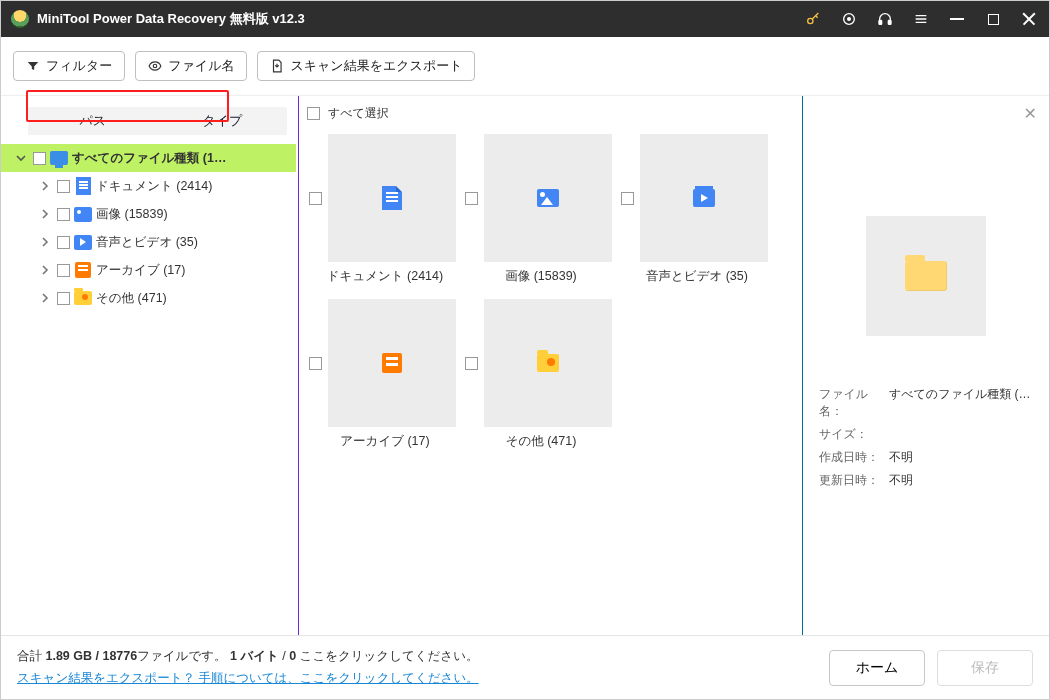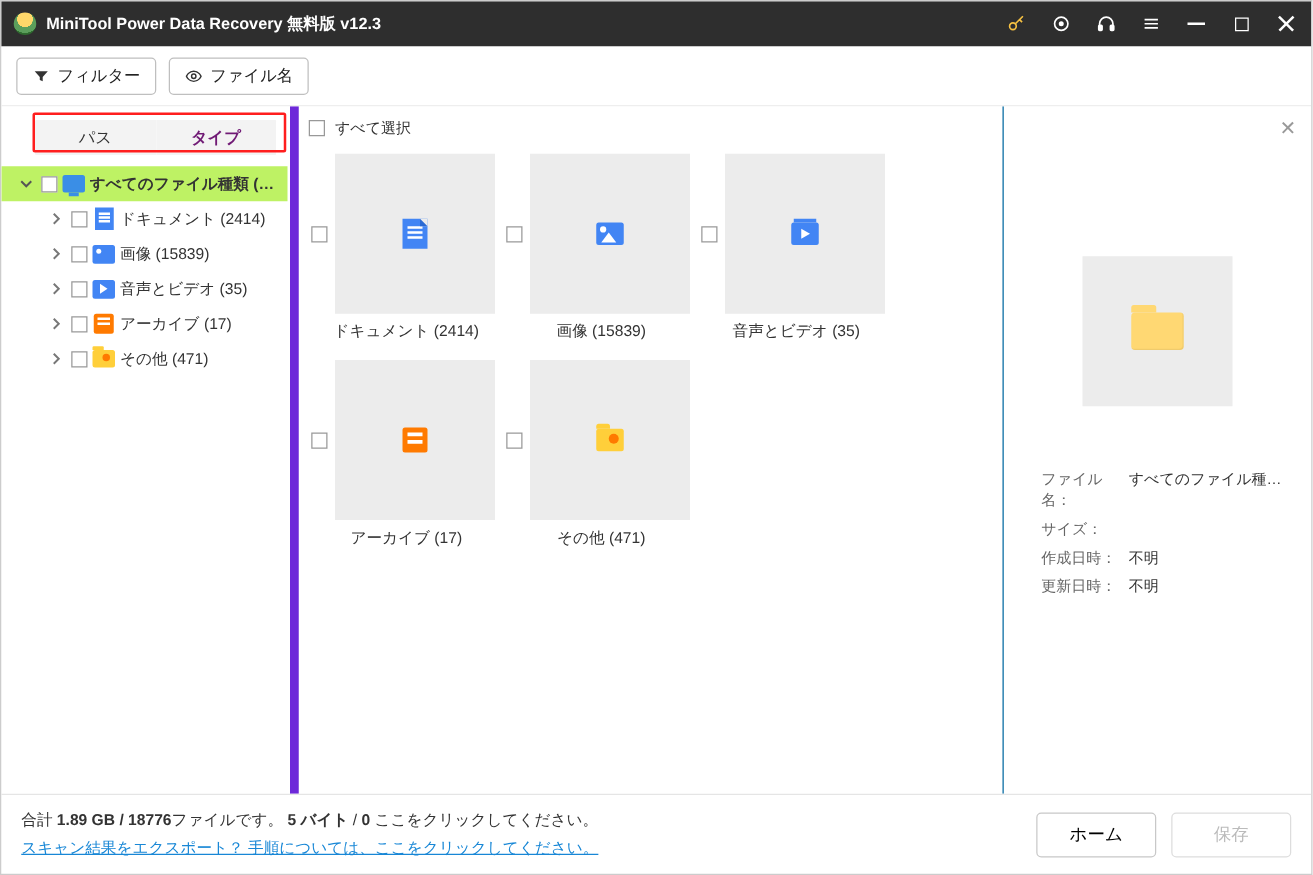--- a/index.html
+++ b/index.html
@@ -41,21 +41,21 @@
   .titlebar .ticon svg { width: 16px; height: 16px; }
   .titlebar .key svg { stroke: #f6c142; fill: none; }
   .titlebar .min-line { width:14px; height:2px; background:#fff; }
   .titlebar .square { width:11px; height:11px; border:1.5px solid #fff; }
   .titlebar .x-wrap { width:14px; height:14px; position:relative; }
   .titlebar .x-wrap .a { position:absolute; width:16px; height:1.5px; background:#fff; top:6px; left:-1px; transform:rotate(45deg); }
   .titlebar .x-wrap .b { position:absolute; width:16px; height:1.5px; background:#fff; top:6px; left:-1px; transform:rotate(-45deg); }
 
   
   .toolbar {
-    height: 48px;
+    height: 59px;
     display: flex;
     align-items: center;
     padding: 0 12px;
     gap: 10px;
     border-bottom: 1px solid #eee;
   }
   .tbtn {
     height: 30px;
     border: 1px solid #bfbfbf;
     border-radius: 4px;
@@ -85,24 +85,24 @@
   
   .body {
     flex: 1;
     display: flex;
     overflow: hidden;
     position: relative;
   }
 
   
   .sidebar {
-    width: 238px;
+    width: 298px;
     padding: 6px 2px 0 0;
     display:flex; flex-direction:column;
-    border-right: 7px solid #6d28d9;
+    border-right: 1px solid #6d28d9;
   }
   .tabs-wrap {
     height: 30px;
     display:flex;
     margin: 4px 8px 4px 26px;
     border-radius: 2px;
     overflow: hidden;
     position: relative;
     border: 1px solid transparent;
   }
@@ -118,21 +118,21 @@
     pointer-events: none;
   }
   .tab {
     flex:1;
     display:flex; align-items:center; justify-content:center;
     cursor:pointer;
     font-size:13px;
     color:#333;
     background:#f3f3f3;
   }
-  .tab.active { font-weight:700; color:#701a75; }
+  .tab.active { font-weight:400; color:#0f172a; }
   .tree { padding: 4px 0 0 0; }
   .tree-row {
     display:flex; align-items:center;
     height: 28px;
     padding: 0 6px 0 0;
     gap: 4px;
     cursor:pointer;
   }
   .tree-row .chev { width:16px; display:flex; justify-content:center; }
   .tree-row .chev svg { width:10px; height:10px; color:#666; }
@@ -239,21 +239,21 @@
   .folder-icon {
     width:42px; height:30px; background:#ffd873; border-radius:3px;
     position:relative;
     box-shadow: inset -1px -1px 0 rgba(0,0,0,.06);
   }
   .folder-icon::before {
     content:""; position:absolute; top:-6px; left:0; width:20px; height:6px; background:#ffd873; border-radius:2px 2px 0 0;
   }
   .pv-table { margin-top:30px; font-size:12px; color:#666; }
   .pv-table .prow { display:flex; margin: 6px 0; gap: 8px; }
-  .pv-table .k { width:62px; flex:none;margin-left:14px; }
+  .pv-table .k { width:62px; flex:none; }
   .pv-table .v { color:#333; white-space:nowrap; overflow:hidden; text-overflow:ellipsis; }
 
   
   .footer {
     height: 64px;
     border-top: 1px solid #e5e5e5;
     display:flex; align-items:center;
     padding: 0 16px;
     gap: 12px;
   }
@@ -321,20 +321,27 @@
         <path d="M3 5h18l-7 8v6l-4-2v-4z"></path>
       </svg>
     <span>フィルター</span>
   </button>
   <button class="tbtn">
     <svg viewBox="0 0 24 24" fill="none" stroke="#333" stroke-width="2">
         <circle cx="12" cy="12" r="3"></circle>
         <path d="M2 12s3-7 10-7 10 7 10 7-3 7-10 7S2 12 2 12z"></path>
       </svg>
     <span>ファイル名</span>
+  </button>
+  <button class="tbtn">
+    <svg viewBox="0 0 24 24" fill="#333">
+        <path d="M6 2h9l4 4v16H6z" fill="none" stroke="#333" stroke-width="2"></path>
+        <path d="M12 8v6m0 0l-3-3m3 3l3-3" stroke="#333" stroke-width="2"></path>
+      </svg>
+    <span>スキャン結果をエクスポート</span>
   </button>
   <div class="spacer"></div>
 </div>
 
 <div class="tabs-highlight"></div>
 
 <div class="body">
 
   <div class="sidebar">
     <div class="tabs-wrap">
@@ -500,20 +507,20 @@
         <span class="v">不明</span>
       </div>
     </div>
   </div>
 
 </div>
 
 <div class="footer">
   <div class="footer-left">
     <div>
-      <span>合計 </span><b>1.89 GB / 18776</b><span>ファイルです。 </span><b>5 バイト</b><span>  / </span><b>0</b><span> ここをクリックしてください。</span>
+      <span>合計 </span><b>1.89 GB / 18776</b><span>ファイルです。 </span><b>1 バイト</b><span>  / </span><b>0</b><span> ここをクリックしてください。</span>
     </div>
     <div class="link">スキャン結果をエクスポート？ 手順については、ここをクリックしてください。</div>
   </div>
   <div class="spacer"></div>
   <button class="fbtn">ホーム</button>
   <button class="fbtn disabled">保存</button>
 </div>
 
 </body></html>

